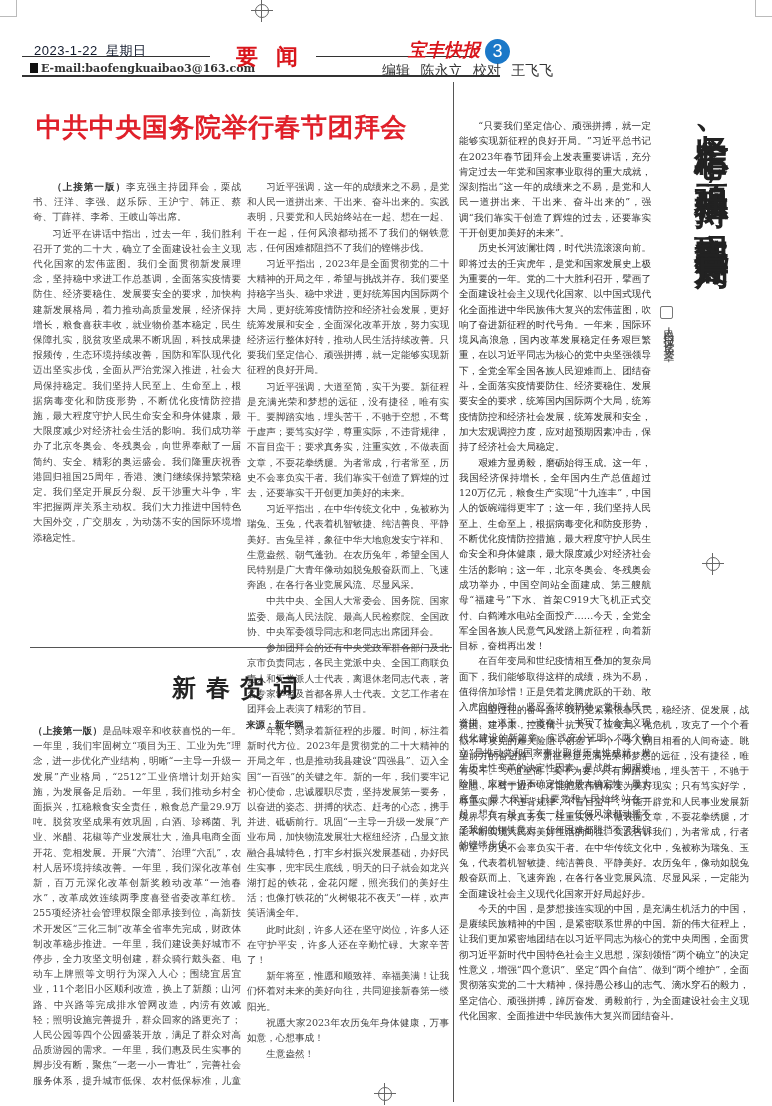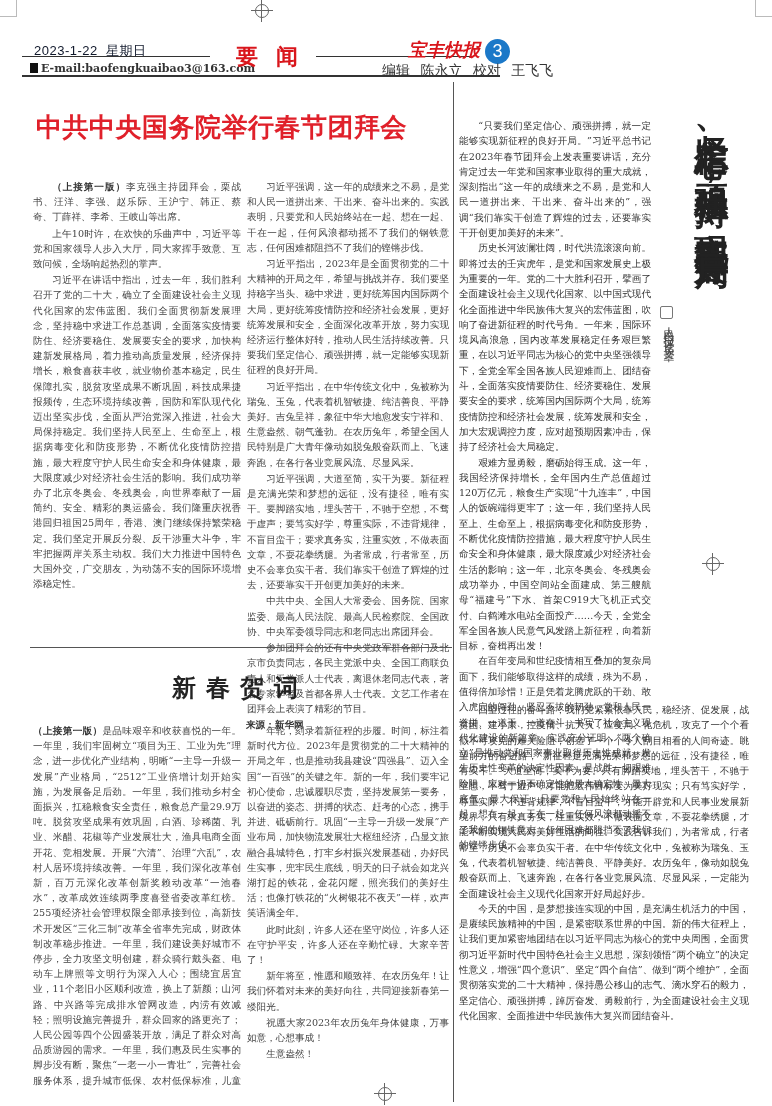--- a/index.html
+++ b/index.html
@@ -75,46 +75,45 @@
   <span>王飞飞</span>
 </div>
 <div class="abs hdr-rule"></div>
 
 <div class="abs vrule"></div>
 
 <div class="abs headline">中共中央国务院举行春节团拜会</div>
 
 <div class="abs col" style="left:32px;top:178px;width:210px;">
   <p><span class="lead">（上接第一版）</span><span>李克强主持团拜会，栗战书、汪洋、李强、赵乐际、王沪宁、韩正、蔡奇、丁薛祥、李希、王岐山等出席。</span></p>
-  <p>上午10时许，在欢快的乐曲声中，习近平等党和国家领导人步入大厅，同大家挥手致意、互致问候，全场响起热烈的掌声。</p>
   <p>习近平在讲话中指出，过去一年，我们胜利召开了党的二十大，确立了全面建设社会主义现代化国家的宏伟蓝图。我们全面贯彻新发展理念，坚持稳中求进工作总基调，全面落实疫情要防住、经济要稳住、发展要安全的要求，加快构建新发展格局，着力推动高质量发展，经济保持增长，粮食喜获丰收，就业物价基本稳定，民生保障扎实，脱贫攻坚成果不断巩固，科技成果捷报频传，生态环境持续改善，国防和军队现代化迈出坚实步伐，全面从严治党深入推进，社会大局保持稳定。我们坚持人民至上、生命至上，根据病毒变化和防疫形势，不断优化疫情防控措施，最大程度守护人民生命安全和身体健康，最大限度减少对经济社会生活的影响。我们成功举办了北京冬奥会、冬残奥会，向世界奉献了一届简约、安全、精彩的奥运盛会。我们隆重庆祝香港回归祖国25周年，香港、澳门继续保持繁荣稳定。我们坚定开展反分裂、反干涉重大斗争，牢牢把握两岸关系主动权。我们大力推进中国特色大国外交，广交朋友，为动荡不安的国际环境增添稳定性。</p>
 </div>
 
 <div class="abs col" style="left:246px;top:178px;width:204px;">
   <p>习近平强调，这一年的成绩来之不易，是党和人民一道拼出来、干出来、奋斗出来的。实践表明，只要党和人民始终站在一起、想在一起、干在一起，任何风浪都动摇不了我们的钢铁意志，任何困难都阻挡不了我们的铿锵步伐。</p>
   <p>习近平指出，2023年是全面贯彻党的二十大精神的开局之年，希望与挑战并存。我们要坚持稳字当头、稳中求进，更好统筹国内国际两个大局，更好统筹疫情防控和经济社会发展，更好统筹发展和安全，全面深化改革开放，努力实现经济运行整体好转，推动人民生活持续改善。只要我们坚定信心、顽强拼搏，就一定能够实现新征程的良好开局。</p>
+  <p>习近平强调，大道至简，实干为要。新征程是充满光荣和梦想的远征，没有捷径，唯有实干。要脚踏实地，埋头苦干，不驰于空想，不骛于虚声；要笃实好学，尊重实际，不违背规律，不盲目蛮干；要求真务实，注重实效，不做表面文章，不耍花拳绣腿。为者常成，行者常至，历史不会辜负实干者。我们靠实干创造了辉煌的过去，还要靠实干开创更加美好的未来。</p>
   <p>习近平指出，在中华传统文化中，兔被称为瑞兔、玉兔，代表着机智敏捷、纯洁善良、平静美好。吉兔呈祥，象征中华大地愈发安宁祥和、生意盎然、朝气蓬勃。在农历兔年，希望全国人民特别是广大青年像动如脱兔般奋跃而上、飞速奔跑，在各行各业竞展风流、尽显风采。</p>
-  <p>习近平强调，大道至简，实干为要。新征程是充满光荣和梦想的远征，没有捷径，唯有实干。要脚踏实地，埋头苦干，不驰于空想，不骛于虚声；要笃实好学，尊重实际，不违背规律，不盲目蛮干；要求真务实，注重实效，不做表面文章，不耍花拳绣腿。为者常成，行者常至，历史不会辜负实干者。我们靠实干创造了辉煌的过去，还要靠实干开创更加美好的未来。</p>
   <p>中共中央、全国人大常委会、国务院、国家监委、最高人民法院、最高人民检察院、全国政协、中央军委领导同志和老同志出席团拜会。</p>
   <p>参加团拜会的还有中央党政军群各部门及北京市负责同志，各民主党派中央、全国工商联负责人和无党派人士代表，离退休老同志代表，著名专家学者及首都各界人士代表。文艺工作者在团拜会上表演了精彩的节目。</p>
   <div class="source">来源：新华网</div>
 </div>
 
 <div class="abs rule-mid"></div>
 
 <div class="abs sub-head">新春贺词</div>
 
 <div class="abs col" style="left:32px;top:722px;width:210px;height:365px;overflow:hidden;">
   <p class="noind"><span class="lead">（上接第一版）</span><span>是品味艰辛和收获喜悦的一年。一年里，我们牢固树立“项目为王、工业为先”理念，进一步优化产业结构，明晰“一主导一升级一发展”产业格局，“2512”工业倍增计划开始实施，为发展备足后劲。一年里，我们推动乡村全面振兴，扛稳粮食安全责任，粮食总产量29.9万吨。脱贫攻坚成果有效巩固，白酒、珍稀菌、乳业、米醋、花椒等产业发展壮大，渔具电商全面开花、竞相发展。开展“六清”、治理“六乱”，农村人居环境持续改善。一年里，我们深化改革创新，百万元深化改革创新奖赖动改革“一池春水”，改革成效连续两季度喜登省委改革红榜。255项经济社会管理权限全部承接到位，高新技术开发区“三化三制”改革全省率先完成，财政体制改革稳步推进。一年里，我们建设美好城市不停步，全力攻坚文明创建，群众骑行戴头盔、电动车上牌照等文明行为深入人心；围绕宜居宜业，11个老旧小区顺利改造，换上了新颜；山河路、中兴路等完成排水管网改造，内涝有效减轻；照明设施完善提升，群众回家的路更亮了；人民公园等四个公园盛装开放，满足了群众对高品质游园的需求。一年里，我们惠及民生实事的脚步没有断，聚焦“一老一小一青壮”，完善社会服务体系，提升城市低保、农村低保标准，儿童关爱保护、残疾人补贴、社会救助等惠政策落实到位。落实免费“两筛”“两癌”等惠民政策，城镇新增就业9052人，农村转移就业5335人。</span></p>
 </div>
 
 <div class="abs col" style="left:246px;top:722px;width:204px;">
   <p>年轮，刻录着新征程的步履。时间，标注着新时代方位。2023年是贯彻党的二十大精神的开局之年，也是推动我县建设“四强县”、迈入全国“一百强”的关键之年。新的一年，我们要牢记初心使命，忠诚履职尽责，坚持发展第一要务，以奋进的姿态、拼搏的状态、赶考的心态，携手并进、砥砺前行。巩固“一主导一升级一发展”产业布局，加快物流发展壮大枢纽经济，凸显文旅融合县城特色，打牢乡村振兴发展基础，办好民生实事，兜牢民生底线，明天的日子就会如龙兴湖打起的铁花，金花闪耀，照亮我们的美好生活；也像打铁花的“火树银花不夜天”一样，欢声笑语满全年。</p>
   <p>此时此刻，许多人还在坚守岗位，许多人还在守护平安，许多人还在辛勤忙碌。大家辛苦了！</p>
-  <p>新年将至，惟愿和顺致祥、在农历兔年！让我们怀着对未来的美好向往，共同迎接新春第一缕阳光。</p>
+  <p>新年将至，惟愿和顺致祥、幸福美满！让我们怀着对未来的美好向往，共同迎接新春第一缕阳光。</p>
   <p>祝愿大家2023年农历兔年身体健康，万事如意，心想事成！</p>
   <p>生意盎然！</p>
 </div>
 
 <div class="abs vtitle">坚定信心、顽强拼搏，实现新征程良好开局</div>
 <div class="abs vbox"></div>
 <div class="abs vbyline">人民日报评论员文章</div>
 
 <div class="abs right-col" style="left:459px;top:86px;width:192px;margin-top:32px;">
   <p>“只要我们坚定信心、顽强拼搏，就一定能够实现新征程的良好开局。”习近平总书记在2023年春节团拜会上发表重要讲话，充分肯定过去一年党和国家事业取得的重大成就，深刻指出“这一年的成绩来之不易，是党和人民一道拼出来、干出来、奋斗出来的”，强调“我们靠实干创造了辉煌的过去，还要靠实干开创更加美好的未来”。</p>

